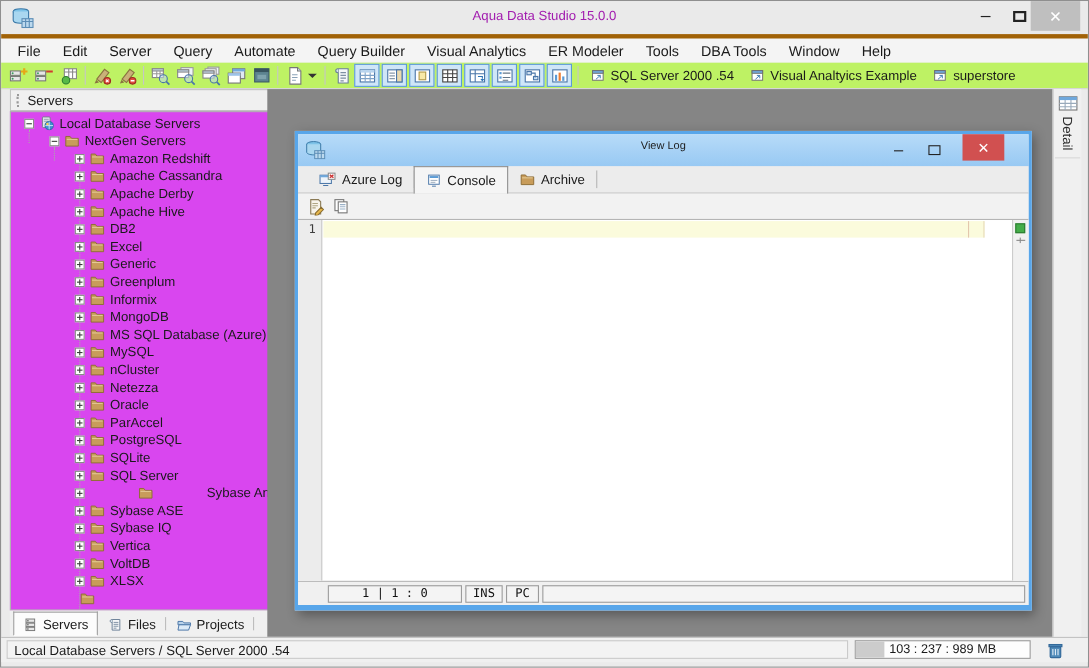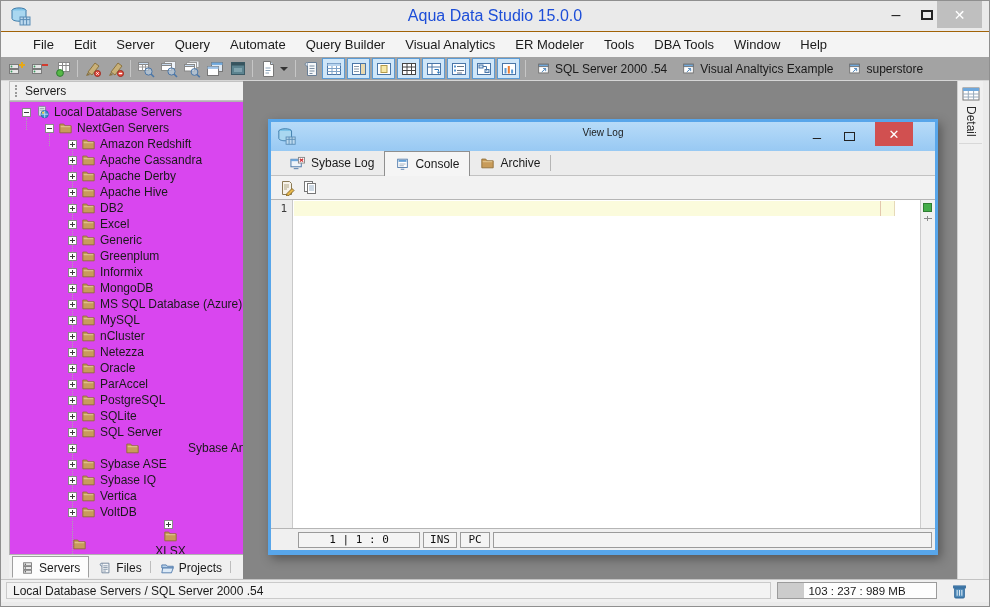--- a/index.html
+++ b/index.html
@@ -5,34 +5,34 @@
   * { margin:0; padding:0; box-sizing:border-box; }
   html,body { background:#d8d8d8; }
   #screen{ position:relative; width:990px; height:607px; background:#ebebeb;
            font-family:"Liberation Sans",sans-serif; color:#1a1a1a; overflow:hidden;
            border:1px solid #8f8f8f; }
   svg{ display:block; }
 
   
   .titlebar{ position:absolute; left:0; top:0; width:100%; height:30px; background:#eaeaea; }
   .app-icon{ position:absolute; left:9px; top:5px; width:22px; height:20px; }
-  .title-text{ position:absolute; left:0; right:0; top:6px; text-align:center; font-size:16px; color:#1d4ed8; }
+  .title-text{ position:absolute; left:0; right:0; top:6px; text-align:center; font-size:12px; color:#a21caf; }
   .win-btn{ position:absolute; top:0; display:flex; align-items:center; justify-content:center; cursor:default; }
   .win-min{ right:80px; width:26px; height:28px; font-size:16px; color:#222; }
   .win-max{ right:49px; width:26px; height:28px; }
   .glyph-max{ width:12px; height:10px; border:2px solid #222; }
   .win-close{ right:7px; width:45px; height:27px; background:#bfbfbf; color:#fff; font-size:14px; }
 
   
   .menubar{ position:absolute; top:30px; left:0; width:100%; height:26px; background:#f4f4f4;
-            border-top:1px solid #a16207; display:flex; align-items:center; padding-left:22px; }
+            border-top:4px solid #a16207; display:flex; align-items:center; padding-left:5px; }
   .menu-item{ padding:4px 10px; font-size:13px; }
 
   
-  .toolbar{ position:absolute; top:56px; left:0; width:100%; height:24px; background:#a3a3a3;
+  .toolbar{ position:absolute; top:56px; left:0; width:100%; height:24px; background:#bef264;
             border-bottom:1px solid #d6d6d6; display:flex; align-items:center; padding-left:4px; }
   .tb-btn{ width:23px; height:21px; display:flex; align-items:center; justify-content:center; }
   .tb-sep{ width:1px; height:17px; background:#c6c6c6; margin:0 3px; flex:0 0 1px; }
   .dd-arrow{ width:0; height:0; border-left:4px solid transparent; border-right:4px solid transparent;
              border-top:4px solid #333; margin:0 4px 0 1px; }
   .view-btn{ width:23px; height:21px; background:#cfe6f8; border:1px solid #5b9bd5;
              display:flex; align-items:center; justify-content:center; margin-right:2px; }
   .win-tab{ display:flex; align-items:center; gap:4px; padding:2px 7px; font-size:12px; white-space:nowrap; }
 
   
@@ -663,21 +663,21 @@
     <span class="expand-box"></span>
     <span class="tree-icon">
               <svg viewBox="0 0 16 16" width="15" height="14">
                 <path d="M1.5 3.5h4.5l1.5 2h7v8h-13z" fill="#c89c5a" stroke="#8f6d35"></path>
                 <path d="M2.5 6.5h11" stroke="#e7cf9b"></path>
               </svg>
             </span>
     <span class="tree-label">VoltDB</span>
   </div>
 
-  <div class="tree-row" data-expand="plus" style="padding-left: 56px; flex-direction: column;">
+  <div class="tree-row" data-expand="plus" style="padding-left: 56px;">
     <span class="expand-box"></span>
     <span class="tree-icon">
               <svg viewBox="0 0 16 16" width="15" height="14">
                 <path d="M1.5 3.5h4.5l1.5 2h7v8h-13z" fill="#c89c5a" stroke="#8f6d35"></path>
                 <path d="M2.5 6.5h11" stroke="#e7cf9b"></path>
               </svg>
             </span>
     <span class="tree-label">XLSX</span>
   </div>
 
@@ -770,21 +770,21 @@
   <span class="dlg-tab">
     <span>
             <svg viewBox="0 0 17 16" width="17" height="15">
               <rect x="1.5" y="3.5" width="11" height="8" fill="#eef4fa" stroke="#4a76a8"></rect>
               <rect x="1.5" y="3.5" width="11" height="2" fill="#6fa8dc"></rect>
               <path d="M4.5 13.5h5" stroke="#4a76a8"></path>
               <rect x="9.5" y="1.5" width="6.5" height="6" fill="#fff" stroke="#888"></rect>
               <path d="M11 3l3.5 3m0-3L11 6" stroke="#cc3333" stroke-width="1.4"></path>
             </svg>
           </span>
-    <span>Sybase Log</span>
+    <span>Azure Log</span>
   </span>
 
   <span class="dlg-tab active">
     <span>
             <svg viewBox="0 0 16 16" width="15" height="14">
               <rect x="2.5" y="2.5" width="11" height="9.5" fill="#fff" stroke="#4a76a8"></rect>
               <rect x="3.5" y="3.5" width="9" height="2" fill="#5b9bd5"></rect>
               <path d="M4.5 8h7M4.5 10h5" stroke="#99aabb"></path>
               <path d="M6 14h4" stroke="#4a76a8"></path>
             </svg>

